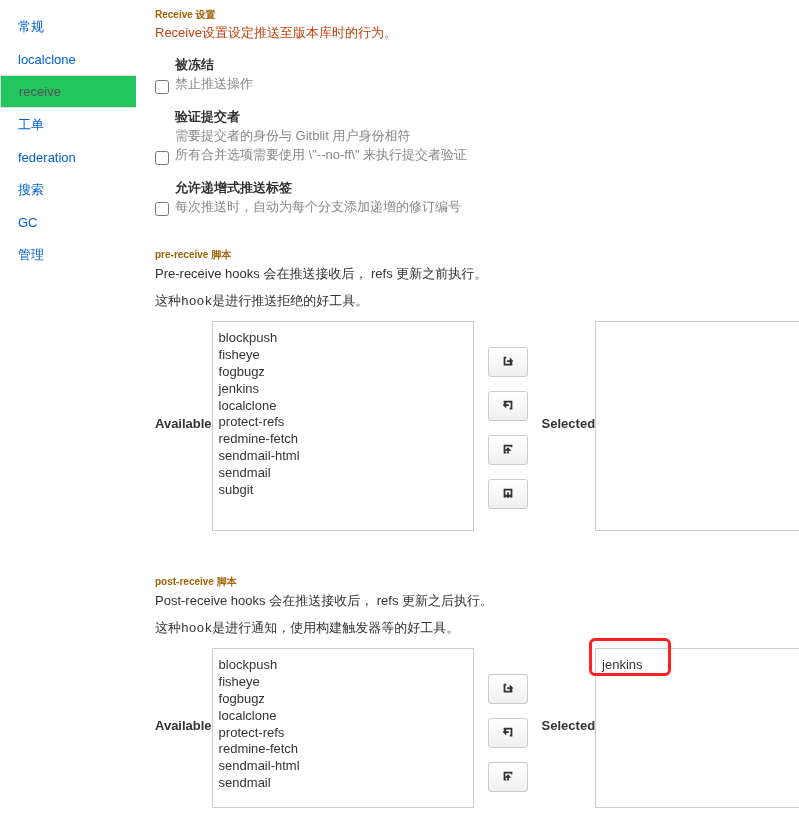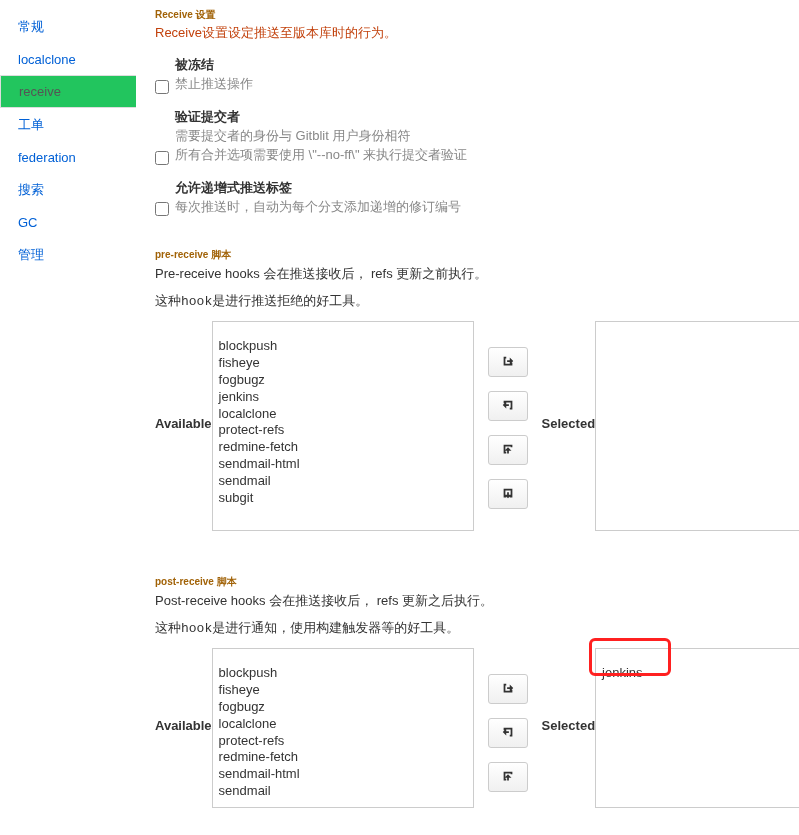--- a/index.html
+++ b/index.html
@@ -96,21 +96,21 @@
       font-weight: bold;
       color: #333;
       margin-bottom: 6px;
     }
     .listbox {
       width: 262px;
       height: 210px;
       border: 1px solid #ccc;
       overflow-y: scroll;
       background: #fff;
-      padding: 16px 6px;
+      padding: 8px 6px;
     }
     .listbox-item {
       font-size: 13px;
       color: #333;
       line-height: 1.3;
       cursor: default;
       padding: 0;
     }
     .btn-col {
       display: flex;

